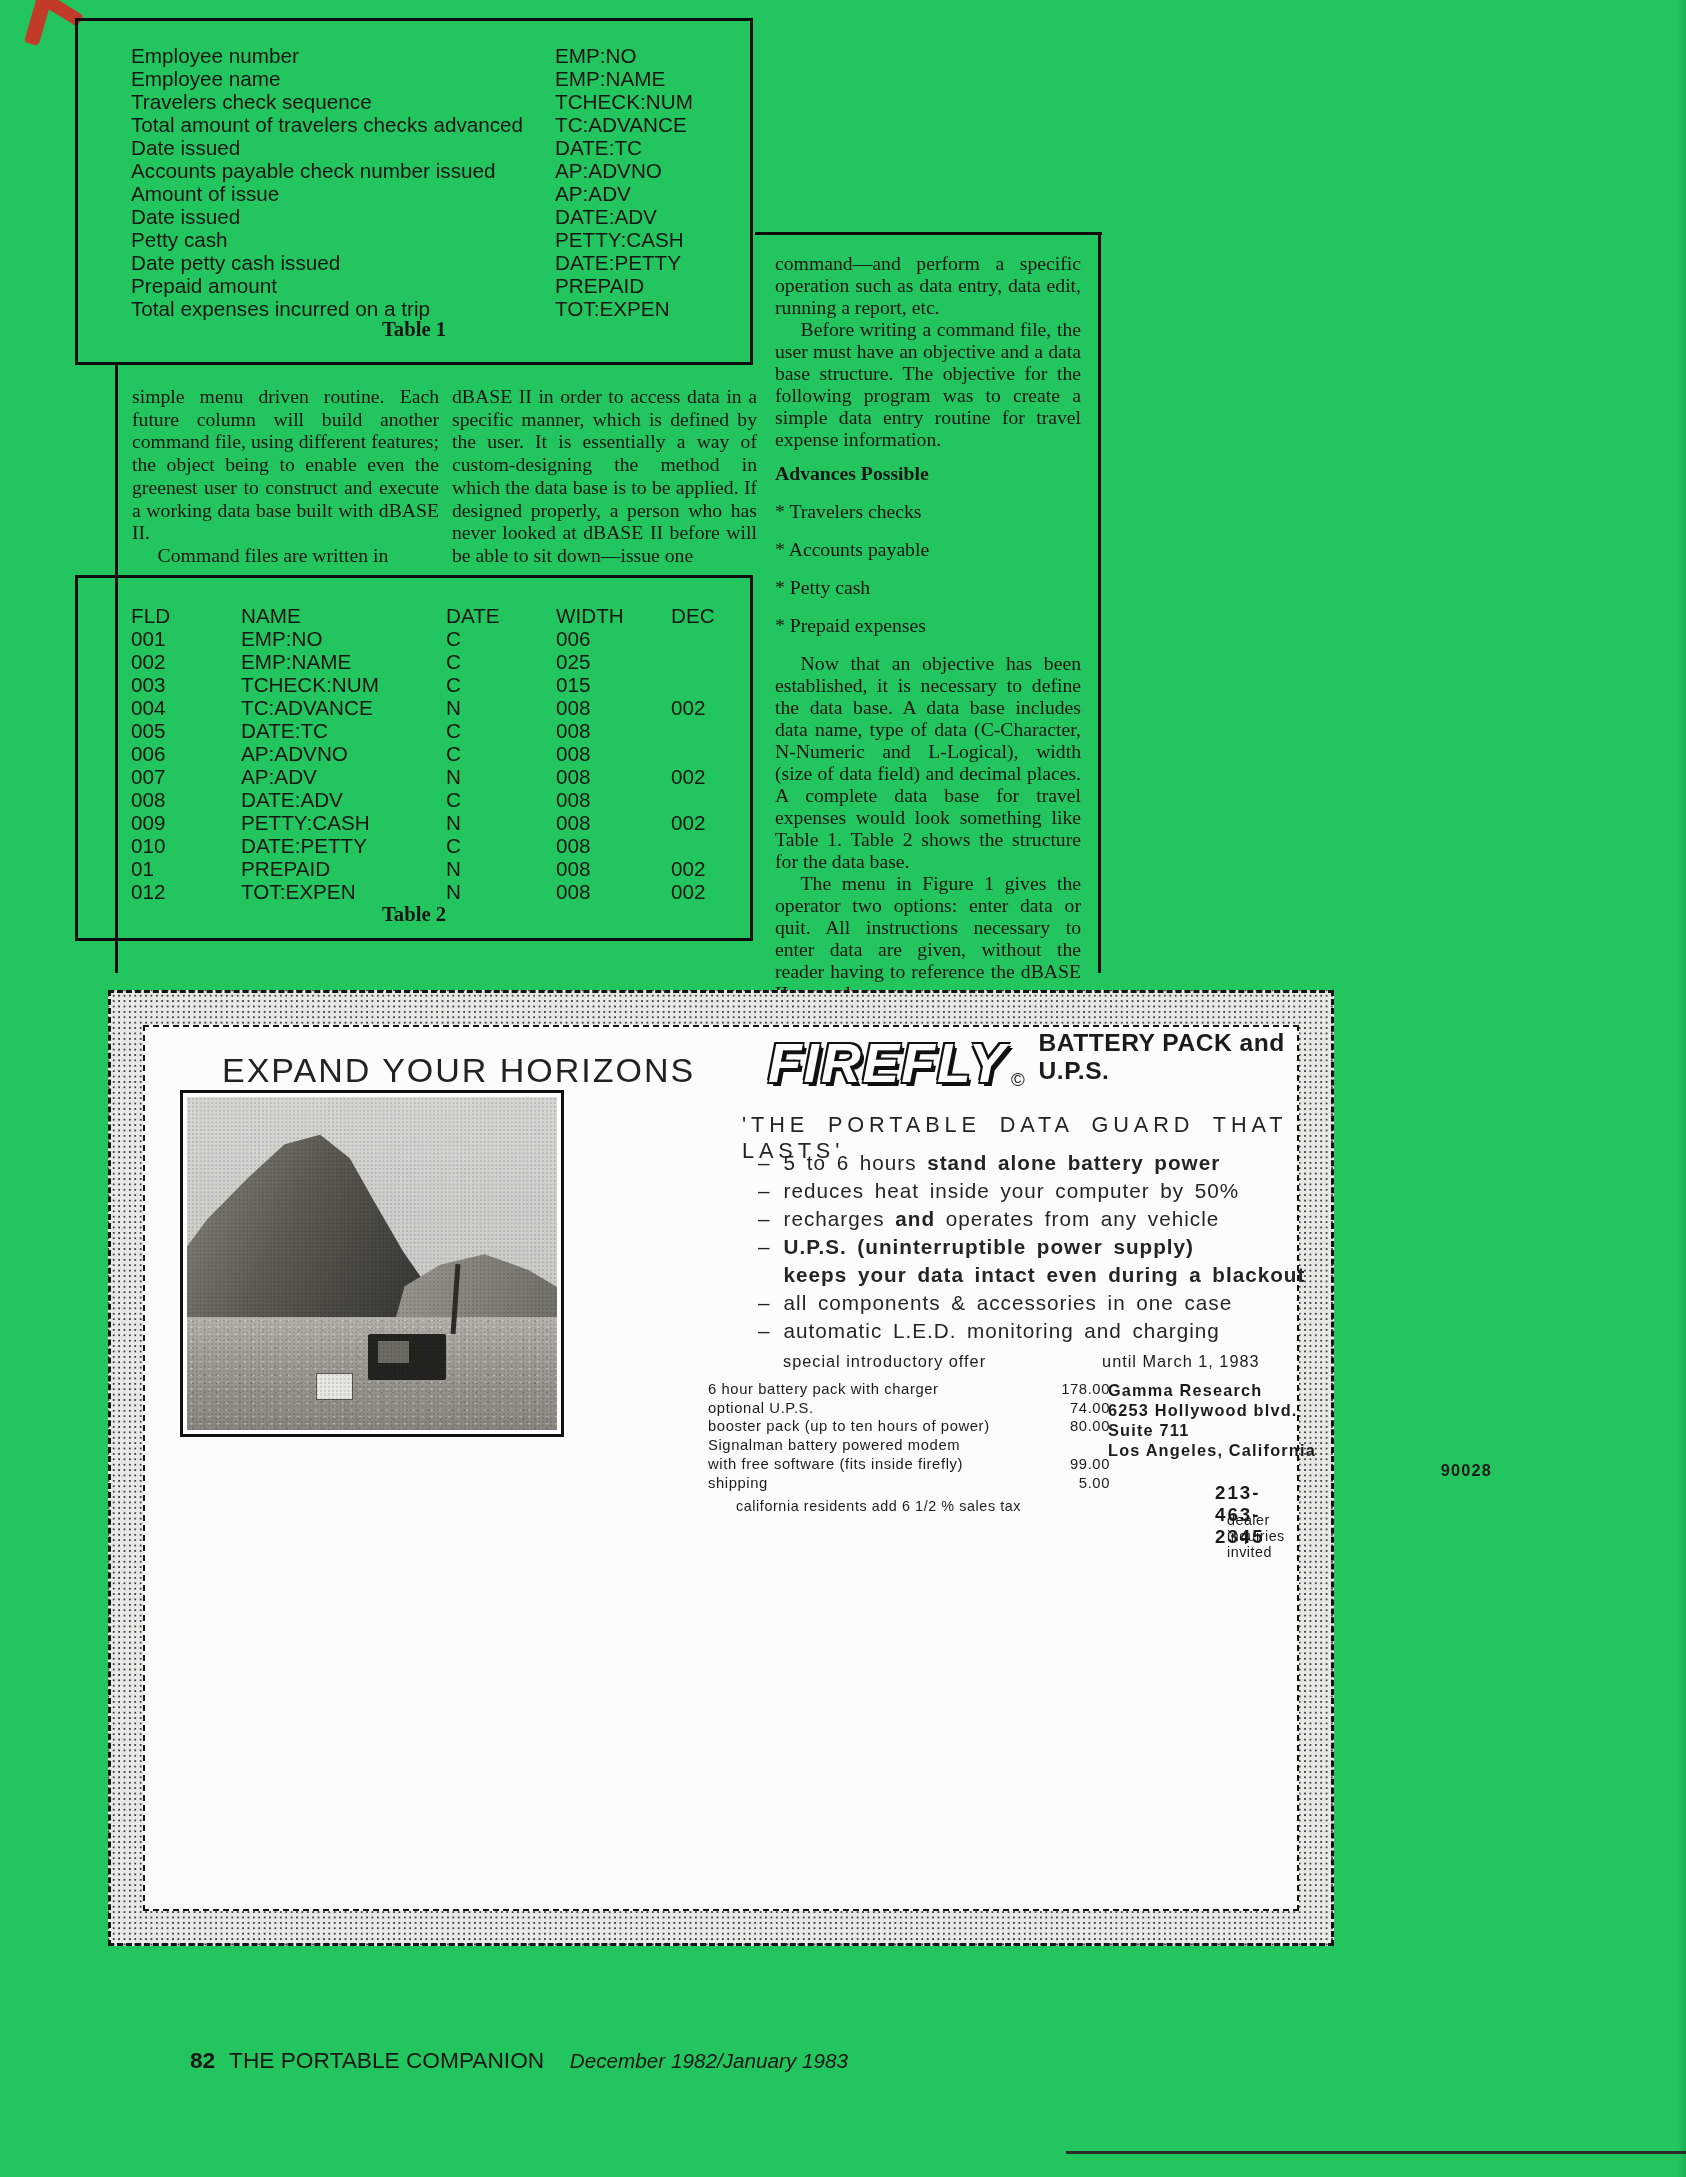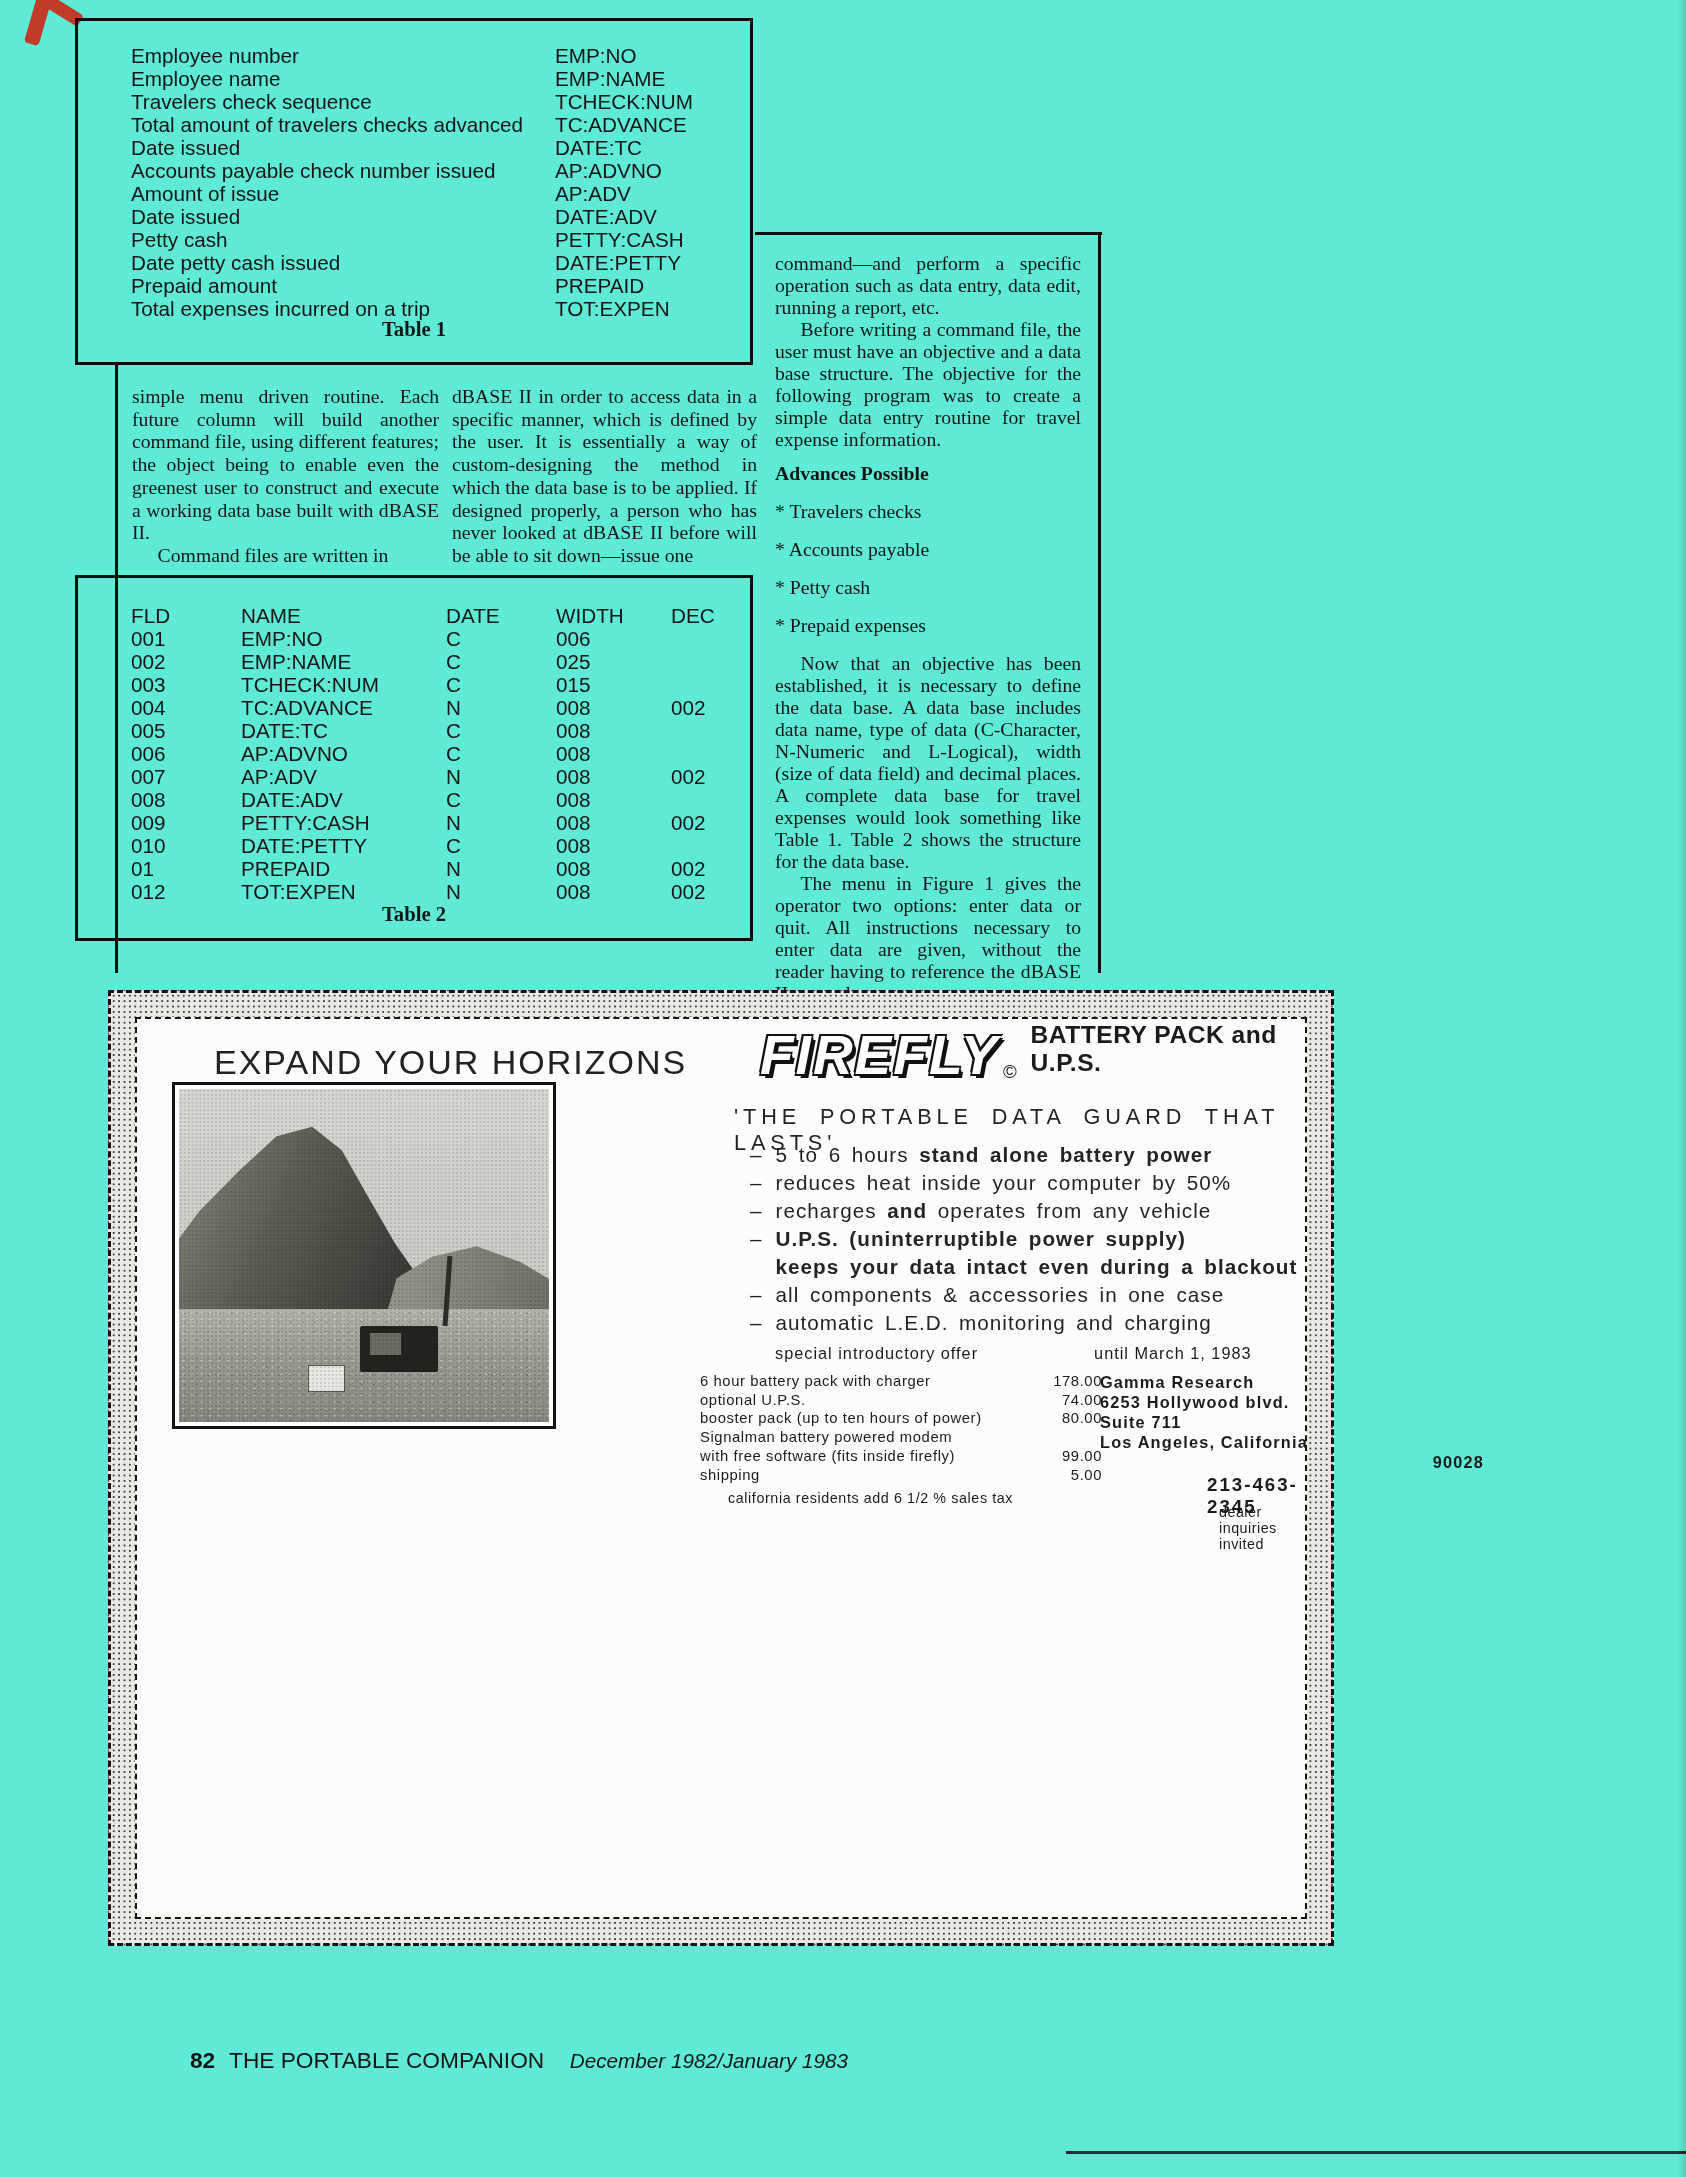--- a/index.html
+++ b/index.html
@@ -1,19 +1,19 @@
 <!DOCTYPE html>
 <html><head>
 <meta charset="utf-8">
 <style>
   * { margin:0; padding:0; box-sizing:border-box; }
   html,body { background:#9a9a9a; }
   .page {
     position:relative; width:1686px; height:2177px;
-    background:#5eead4; color:#161616; overflow:hidden;
+    background:#22c55e; color:#161616; overflow:hidden;
     font-family:"Liberation Serif", serif;
   }
   .abs { position:absolute; }
 
   
   .mark1 { left:30.5px; top:-7.9px; width:14.8px; height:53px; background:#c23a28; transform:rotate(16deg); border-radius:3.9px; }
   .mark2 { left:39px; top:3px; width:45px; height:12.8px; background:#c23a28; transform:rotate(32deg); border-radius:3.9px; }
   .bottom-line { left:1066px; top:2151px; width:621px; height:3px; background:#2b2b2b; }
   .edge-shade { right:0; top:0; width:7.9px; height:100%; background:linear-gradient(90deg, rgba(0,0,0,0), rgba(0,0,0,0.12)); }
 
@@ -51,21 +51,21 @@
   .bullets div { line-height:22px;margin-top:16px; }
   #col3 .p3 { margin-top:15.8px; }
 
   
   #ad {
     left:108px; top:990px; width:1226px; height:956px;
     border:3px dashed #141414;
     background-color:#e9e9e4;
     background-image:radial-gradient(circle, #3c3c3c 1.1px, rgba(0,0,0,0) 1.4px);
     background-size:5.4px 5.4px;
-    padding:24px;
+    padding:32px;
   }
   #ad-inner { position:relative; width:100%; height:100%; border:2px dashed #141414; background:#fcfcfa;
     font-family:"Liberation Sans", sans-serif; color:#1b1b1b; }
 
   #ad-headline { left:77px; top:23.6px; font-size:34px; letter-spacing:2px; font-weight:normal; color:#222; }
 
   #brand-row { left:623px; top:2px; display:flex; align-items:flex-end; }
   #brand {
     font-size:55px; font-weight:bold; font-style:italic; letter-spacing:2px; color:#ffffff;
     text-shadow:-2px -2px 0 #111, 2px -2px 0 #111, -2px 2px 0 #111, 2px 2px 0 #111, 3.9px 3.9px 0 #111;

